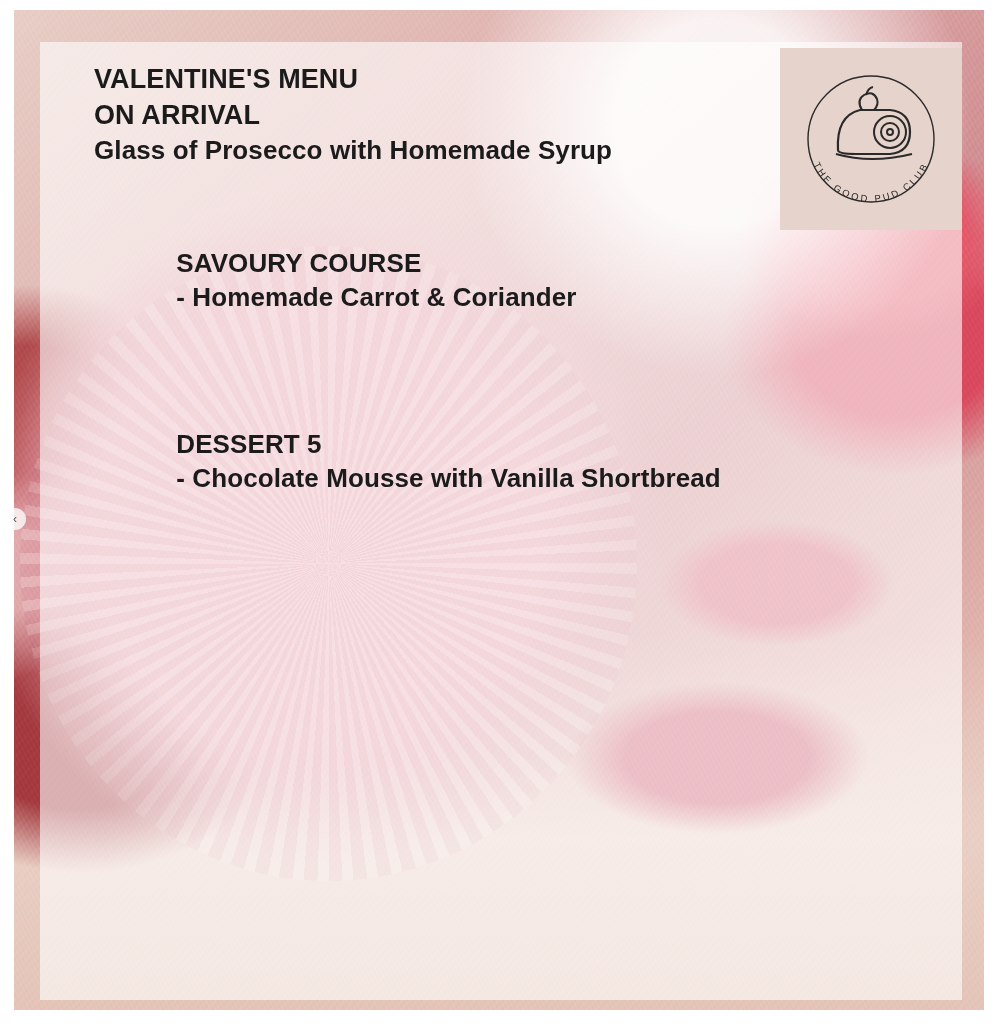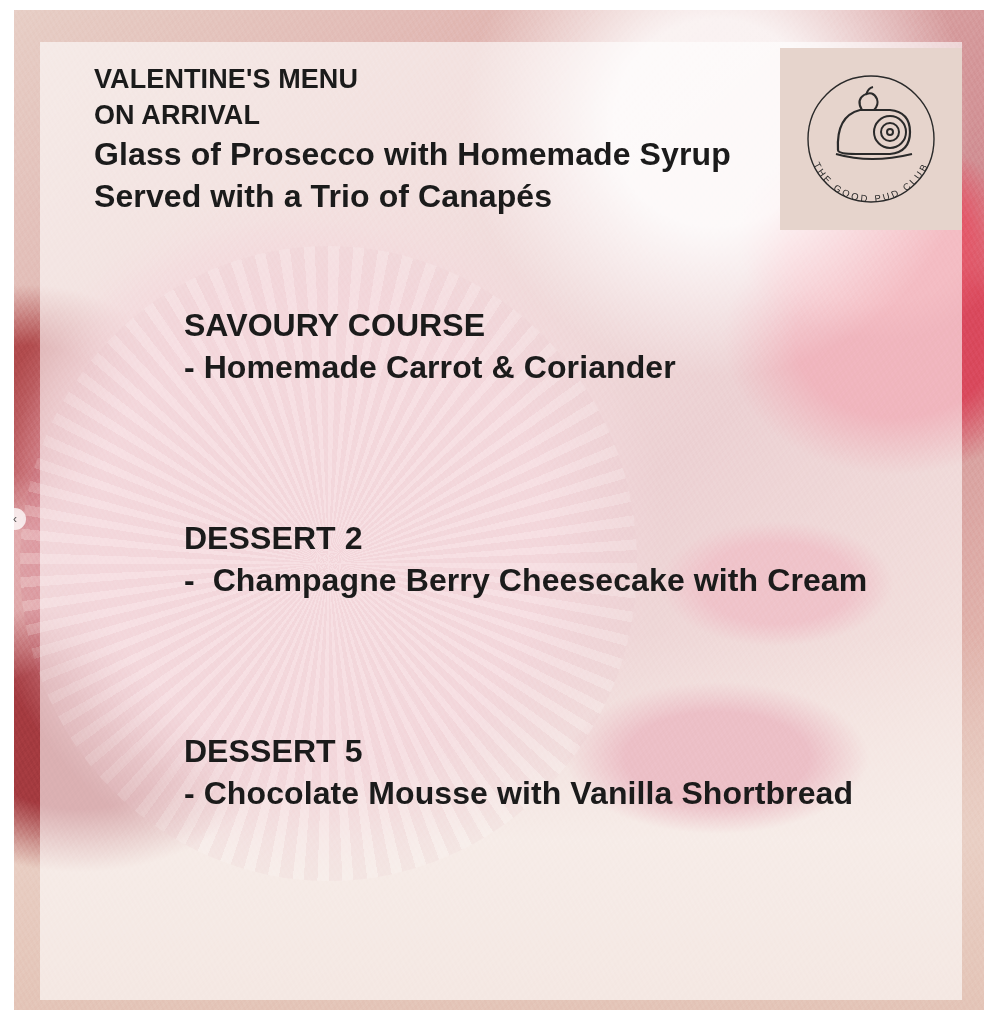--- a/index.html
+++ b/index.html
@@ -93,23 +93,23 @@
 
   .line {
     color: #1b1b1b;
     font-weight: 700;
     letter-spacing: .1px;
     line-height: 1.32;
     white-space: pre-wrap;
   }
 
   .heading      { font-size: 27px; }
-  .item         { font-size: 32px; }
+  .item         { font-size: 26px; }
   .gap-lg       { }
-  .gap-md       { margin-top: 44px; }
+  .gap-md       { margin-top: 44px; margin-left: 9px; }
 
   .block { }
 
   .label { font-weight: 700; }
 
   
   .logo {
     position: absolute;
     right: 0px;
     top: 6px;
@@ -156,39 +156,32 @@
 
   <div class="card">
 
     <div class="menu-text">
 
       <div class="line heading">VALENTINE'S MENU</div>
 
       <div class="block gap-lg">
         <div class="line heading">ON ARRIVAL</div>
         <div class="line item">Glass of Prosecco with Homemade Syrup</div>
-        <div class="line item">Served with a Trio of Canapés</div>
       </div>
 
       <div class="block gap-md">
         <div class="line item">
           <span class="label">SAVOURY COURSE</span>
           <span>- Homemade Carrot &amp; Coriander</span>
         </div>
       </div>
 
       <div class="block gap-md">
       </div>
 
-      <div class="block gap-md">
-        <div class="line item">
-          <span class="label">DESSERT 2</span>
-          <span>-  Champagne Berry Cheesecake with Cream</span>
-        </div>
-      </div>
 
       <div class="block gap-md">
         <div class="line item">
           <span class="label">DESSERT 5</span>
           <span>- Chocolate Mousse with Vanilla Shortbread</span>
         </div>
       </div>
 
     </div>
 

